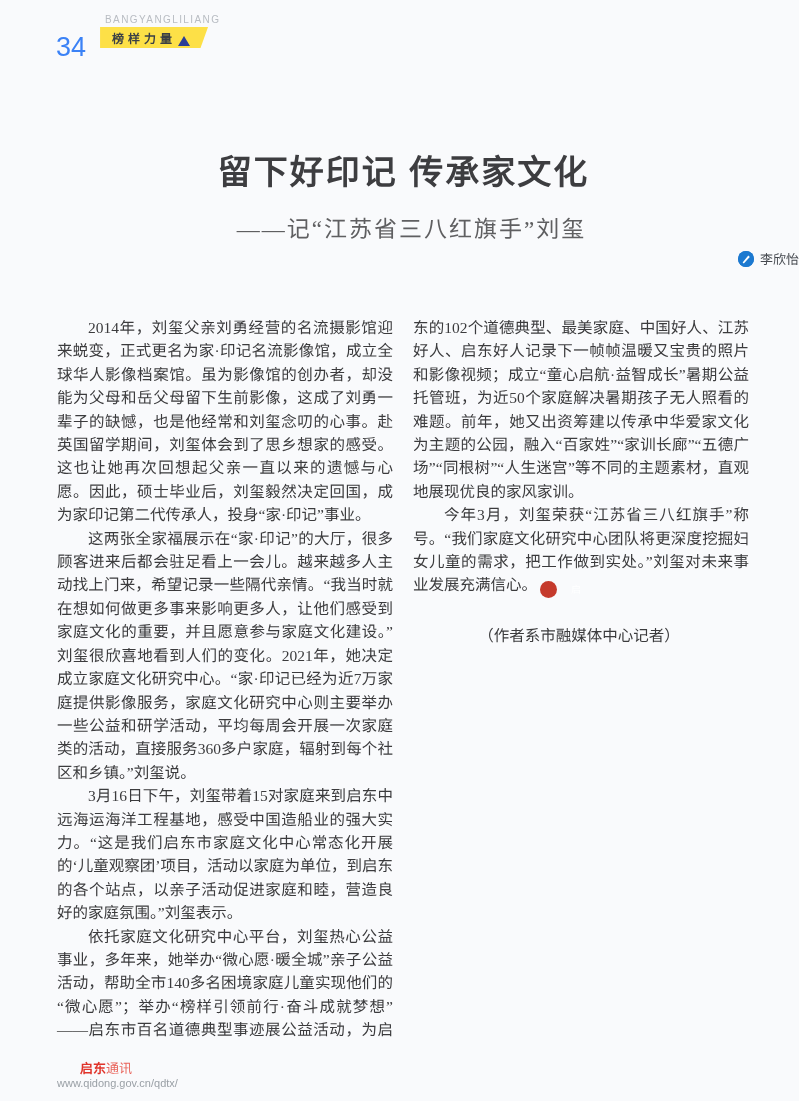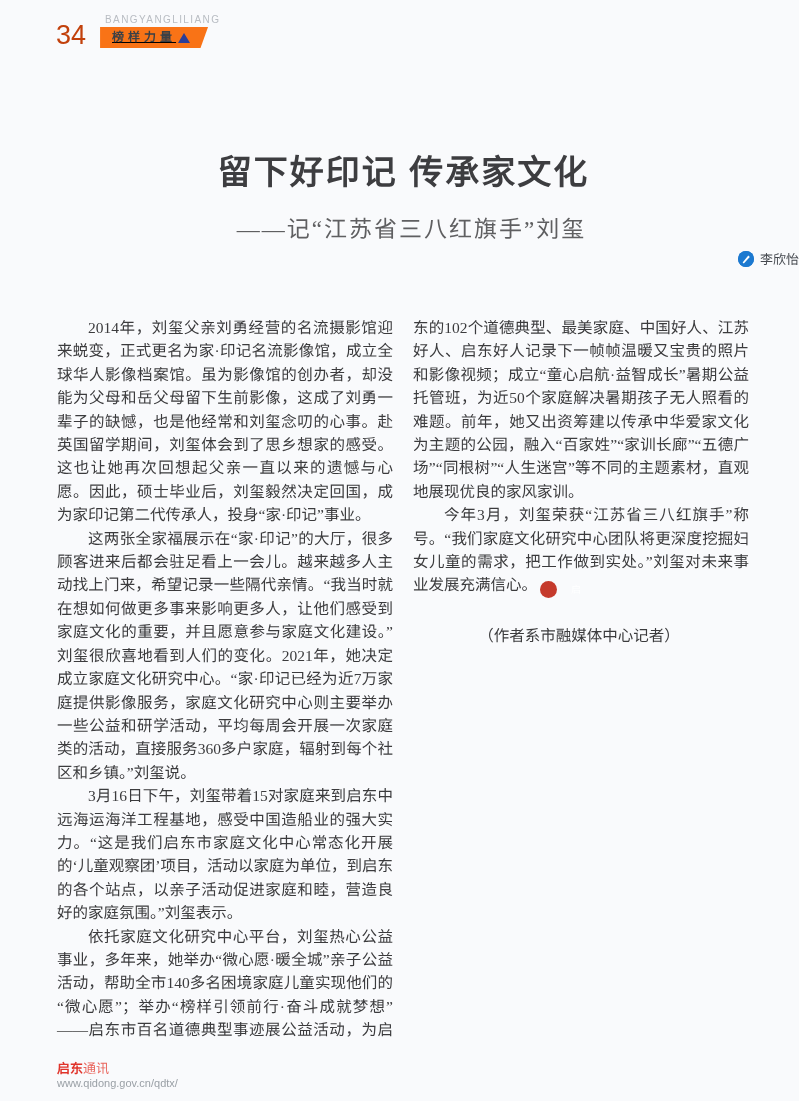--- a/index.html
+++ b/index.html
@@ -11,35 +11,34 @@
     font-family:"Liberation Serif","DejaVu Serif",serif;
   }
 
   
   .page-header {
     position:absolute; top:12px; left:56px;
     display:flex; align-items:flex-start; gap:14px;
   }
   .page-number {
     font-family:"Liberation Sans","DejaVu Sans",sans-serif;
-    font-size:27px; color:#c2410c; line-height:30px; margin-top:8px;
+    font-size:27px; color:#3b82f6; line-height:30px; margin-top:20px;
   }
   .column-pinyin {
     font-family:"Liberation Sans","DejaVu Sans",sans-serif;
     font-size:10px; letter-spacing:1.4px; color:#b8bcc2;
     margin:2px 8px 2px 5px;
   }
   .badge-box {
     position:relative;
-    background:#f97316;
+    background:#fde047;
     height:21px; width:108px;
-    display:flex; align-items:flex-start;
+    display:flex; align-items:center;
     padding-left:12px; box-sizing:border-box;
     clip-path:polygon(0 0,100% 0,93% 100%,0 100%);
-    text-decoration:underline;
   }
   .badge-box .column-name {
     font-size:12px; font-weight:bold; color:#3b4046; letter-spacing:4px;
   }
   .triangle-up {
     width:0; height:0; margin-left:2px; margin-top:6px;
     border-left:6px solid transparent;
     border-right:6px solid transparent;
     border-bottom:10px solid #2c3e97;
   }
@@ -87,21 +86,21 @@
     display:inline-block; width:17px; height:17px; border-radius:50%;
     background:#c53a2c; color:#fff; font-size:10px; line-height:17px;
     text-align:center; vertical-align:-3px; margin-left:3px;
     font-family:"Liberation Sans","DejaVu Sans",sans-serif;
   }
 
   
   .page-footer { position:absolute; left:57px; bottom:12px; }
   .footer-brand {
     font-family:"Liberation Sans","DejaVu Sans",sans-serif;
-    font-size:13px; line-height:15px;
+    font-size:13px; line-height:15px;margin-left:23px;
   }
   .brand-bold  { color:#e0332a; font-weight:700; }
   .brand-light { color:#e9655c; font-weight:400; }
   .footer-url {
     font-family:"Liberation Sans","DejaVu Sans",sans-serif;
     font-size:11px; color:#9aa0a6; margin-top:1px;
   }
 </style>
 </head>
 <body>

